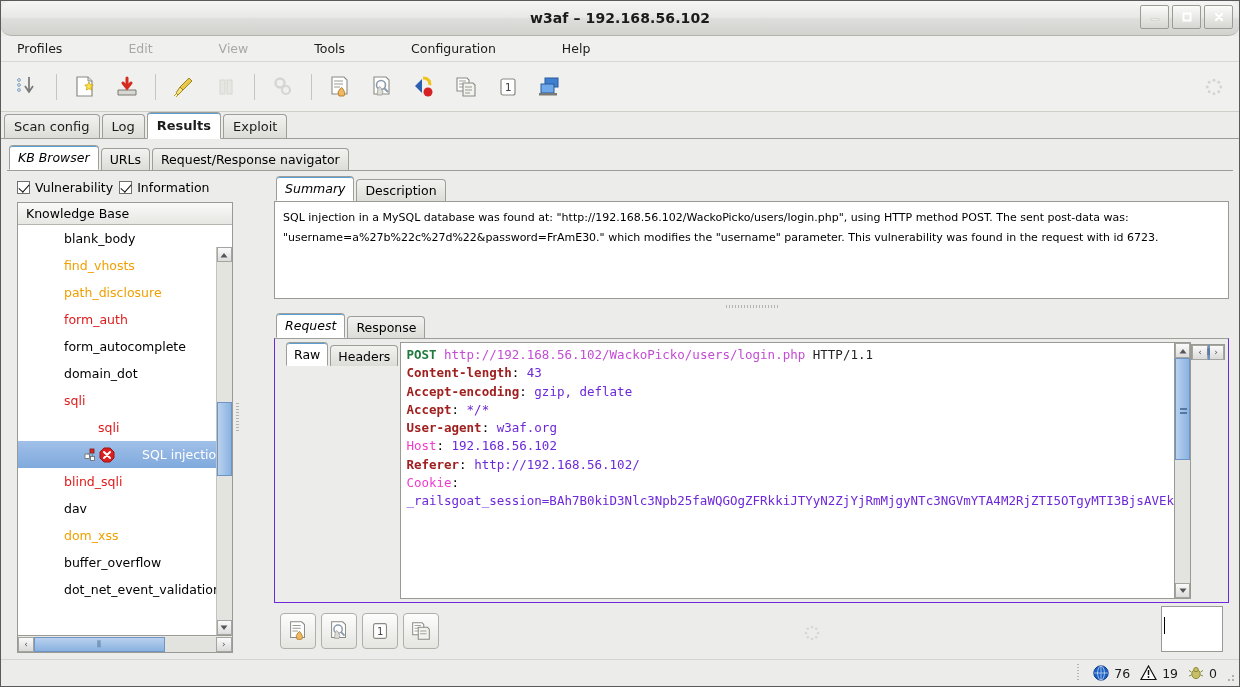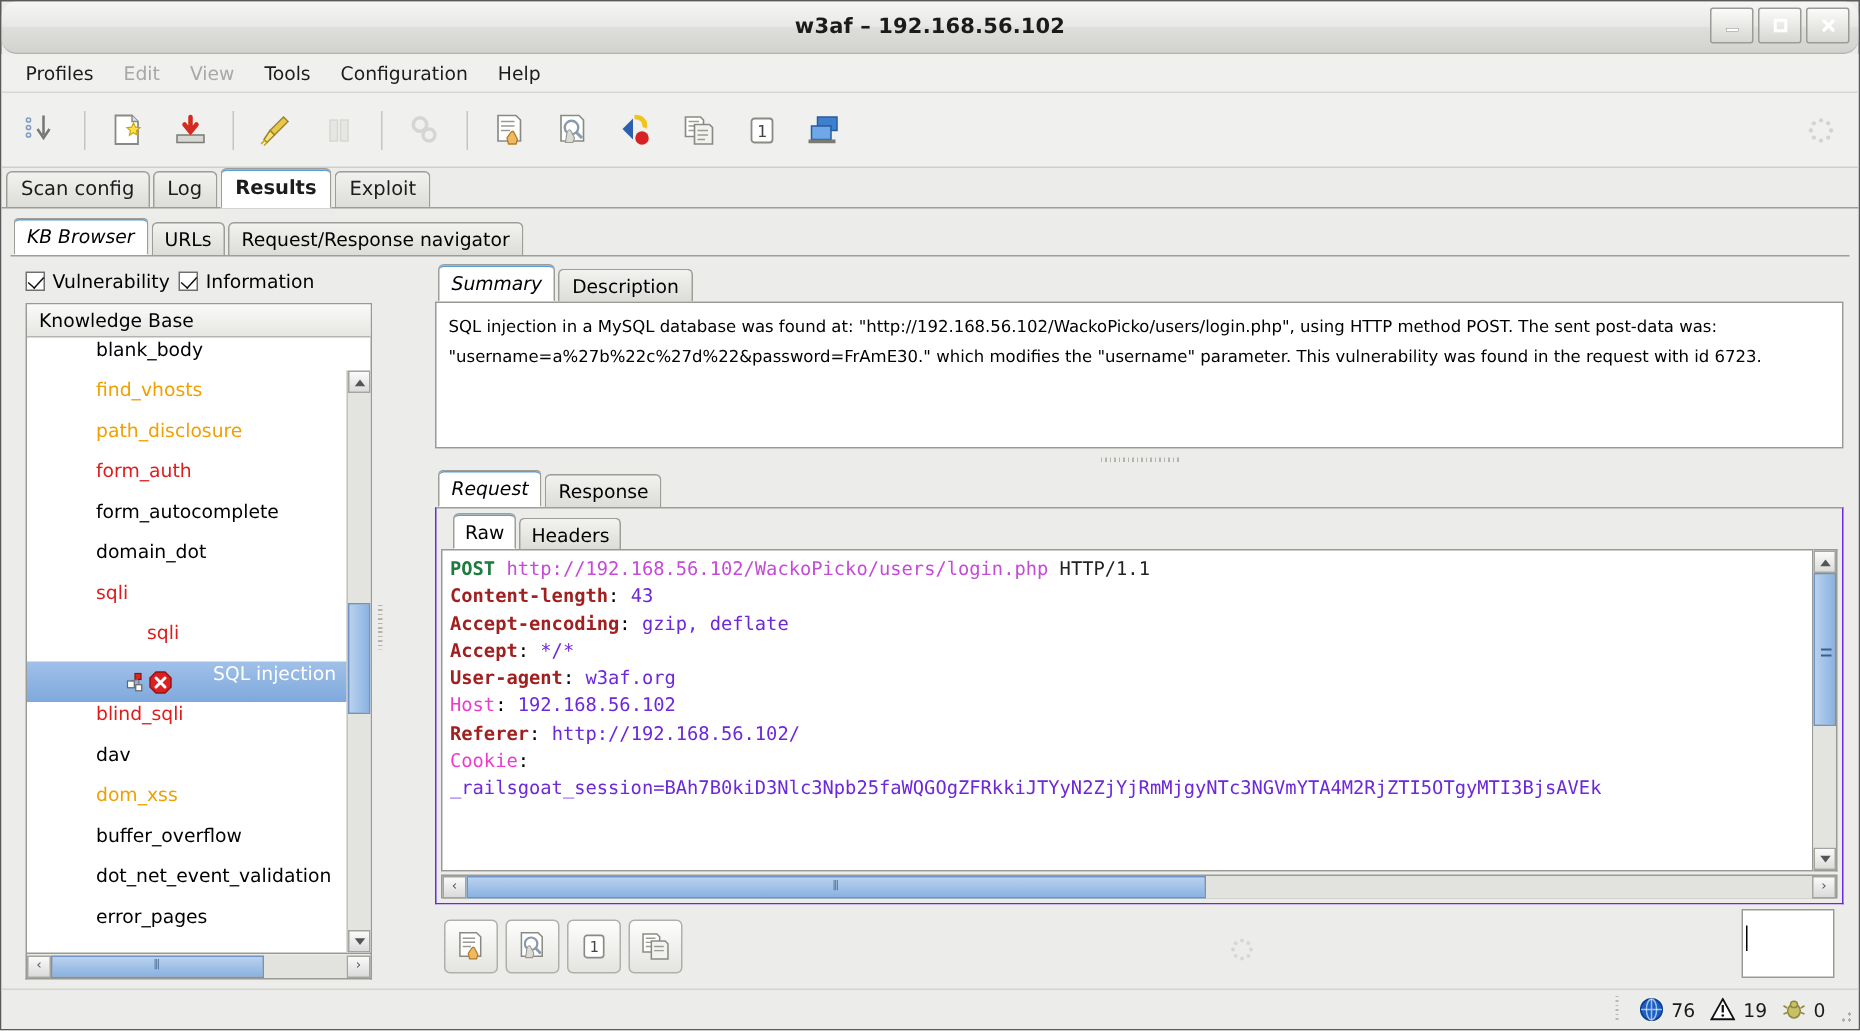--- a/index.html
+++ b/index.html
@@ -60,20 +60,21 @@
   .win-btn svg { display:block; }
 
   
   .menubar {
     height: 26px;
     background: #f0f0ee;
     border-bottom: 1px solid #d7d7d3;
     display: flex; align-items: center;
     padding-left: 6px;
     flex: 0 0 26px;
+    gap: 46px;
   }
   .menu-item {
     padding: 3px 10px;
     font-size: 12.5px;
     color: #1c1c1c;
     cursor: default;
   }
   .menu-item.disabled { color: #a8a8a5; }
 
   
@@ -232,21 +233,21 @@
     font-size: 12.5px;
     flex: 0 0 22px;
   }
   .tree-body {
     flex: 1;
     overflow: hidden;
     position: relative;
   }
   .trow {
     height: 27px;
-    display: flex; 
+    display: flex; align-items: center;
     font-size: 12.5px;
     padding-left: 4px;
     white-space: nowrap;
   }
   .trow.sel {
     background: linear-gradient(to bottom,#a0c0e8,#7fa9dd);
     color: #ffffff;
     gap: 23px;
   }
   .tw {
@@ -368,21 +369,21 @@
   .raw-tab.active {
     background: #ffffff; height: 24px; border-bottom: 1px solid #fff;
     box-shadow: inset 0 2px 0 -1px #5a9fd4;
   }
 
   .code-outer {
     flex: 1;
     background: #ececeb;
     border: 1px solid #6d28d9;
     border-top: 1px solid #9e9e99;
-    display: flex; flex-direction: column;
+    display: flex; flex-direction: row;
     min-height: 0;
     padding: 3px;
   }
   .code-row { display: flex; flex: 1; min-height: 0; }
   .code-box {
     flex: 1;
     background: #ffffff;
     border: 1px solid #9a9a95;
     overflow: hidden;
     padding: 3px 0 0 5px;
@@ -772,28 +773,20 @@
 
             <div class="trow">
               <span class="tw indent2">
                 <svg class="tri" width="9" height="11" viewBox="0 0 9 11">
                     <path d="M1.5 1 L7.5 5.5 L1.5 10 Z" fill="#fff" stroke="#444" stroke-width="1"></path>
                   </svg>
               </span>
               <span class="tlabel c-black">dot_net_event_validation</span>
             </div>
 
-            <div class="trow">
-              <span class="tw indent2">
-                <svg class="tri" width="9" height="11" viewBox="0 0 9 11">
-                    <path d="M1.5 1 L7.5 5.5 L1.5 10 Z" fill="#fff" stroke="#444" stroke-width="1"></path>
-                  </svg>
-              </span>
-              <span class="tlabel c-black">error_pages</span>
-            </div>
 
             <div class="vscroll">
               <div class="vs-arrow">
                 <svg width="8" height="6" viewBox="0 0 8 6">
                     <path d="M4 1 L7.5 5.5 L0.5 5.5 Z" fill="#555"></path>
                   </svg>
               </div>
               <div class="vs-track">
                 <div class="vs-thumb" style="top:140px;height:74px"></div>
               </div>

